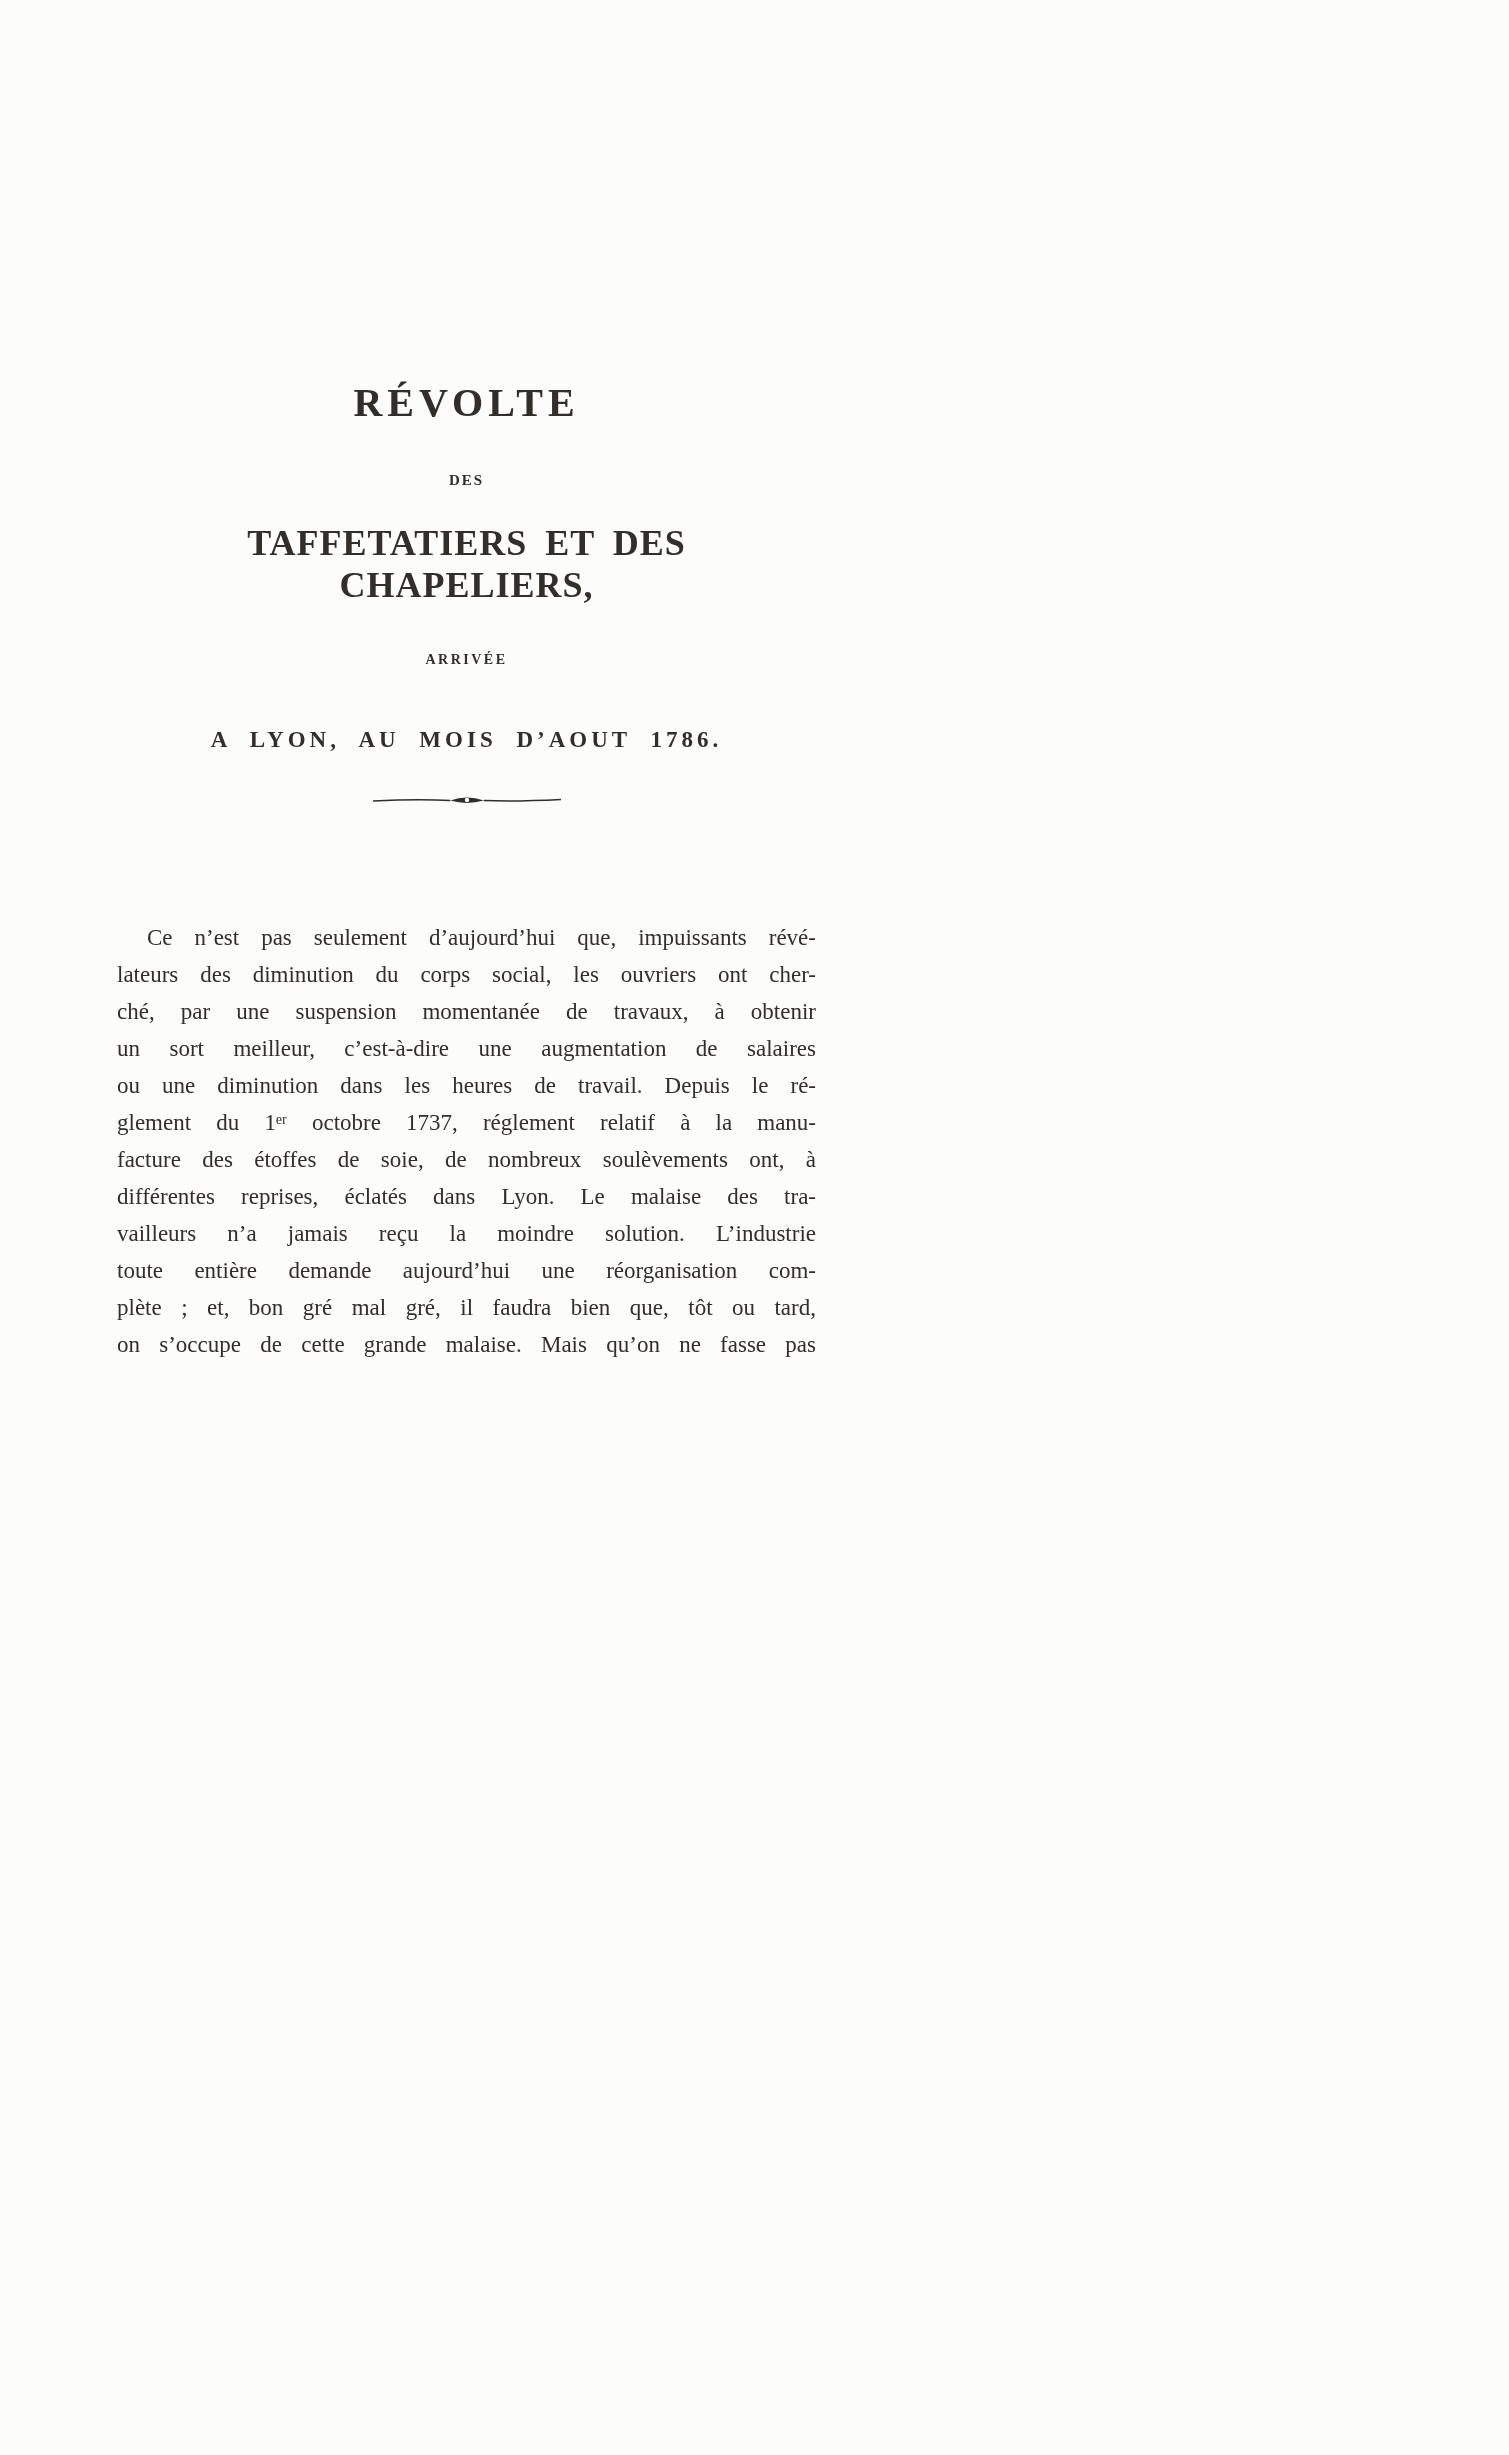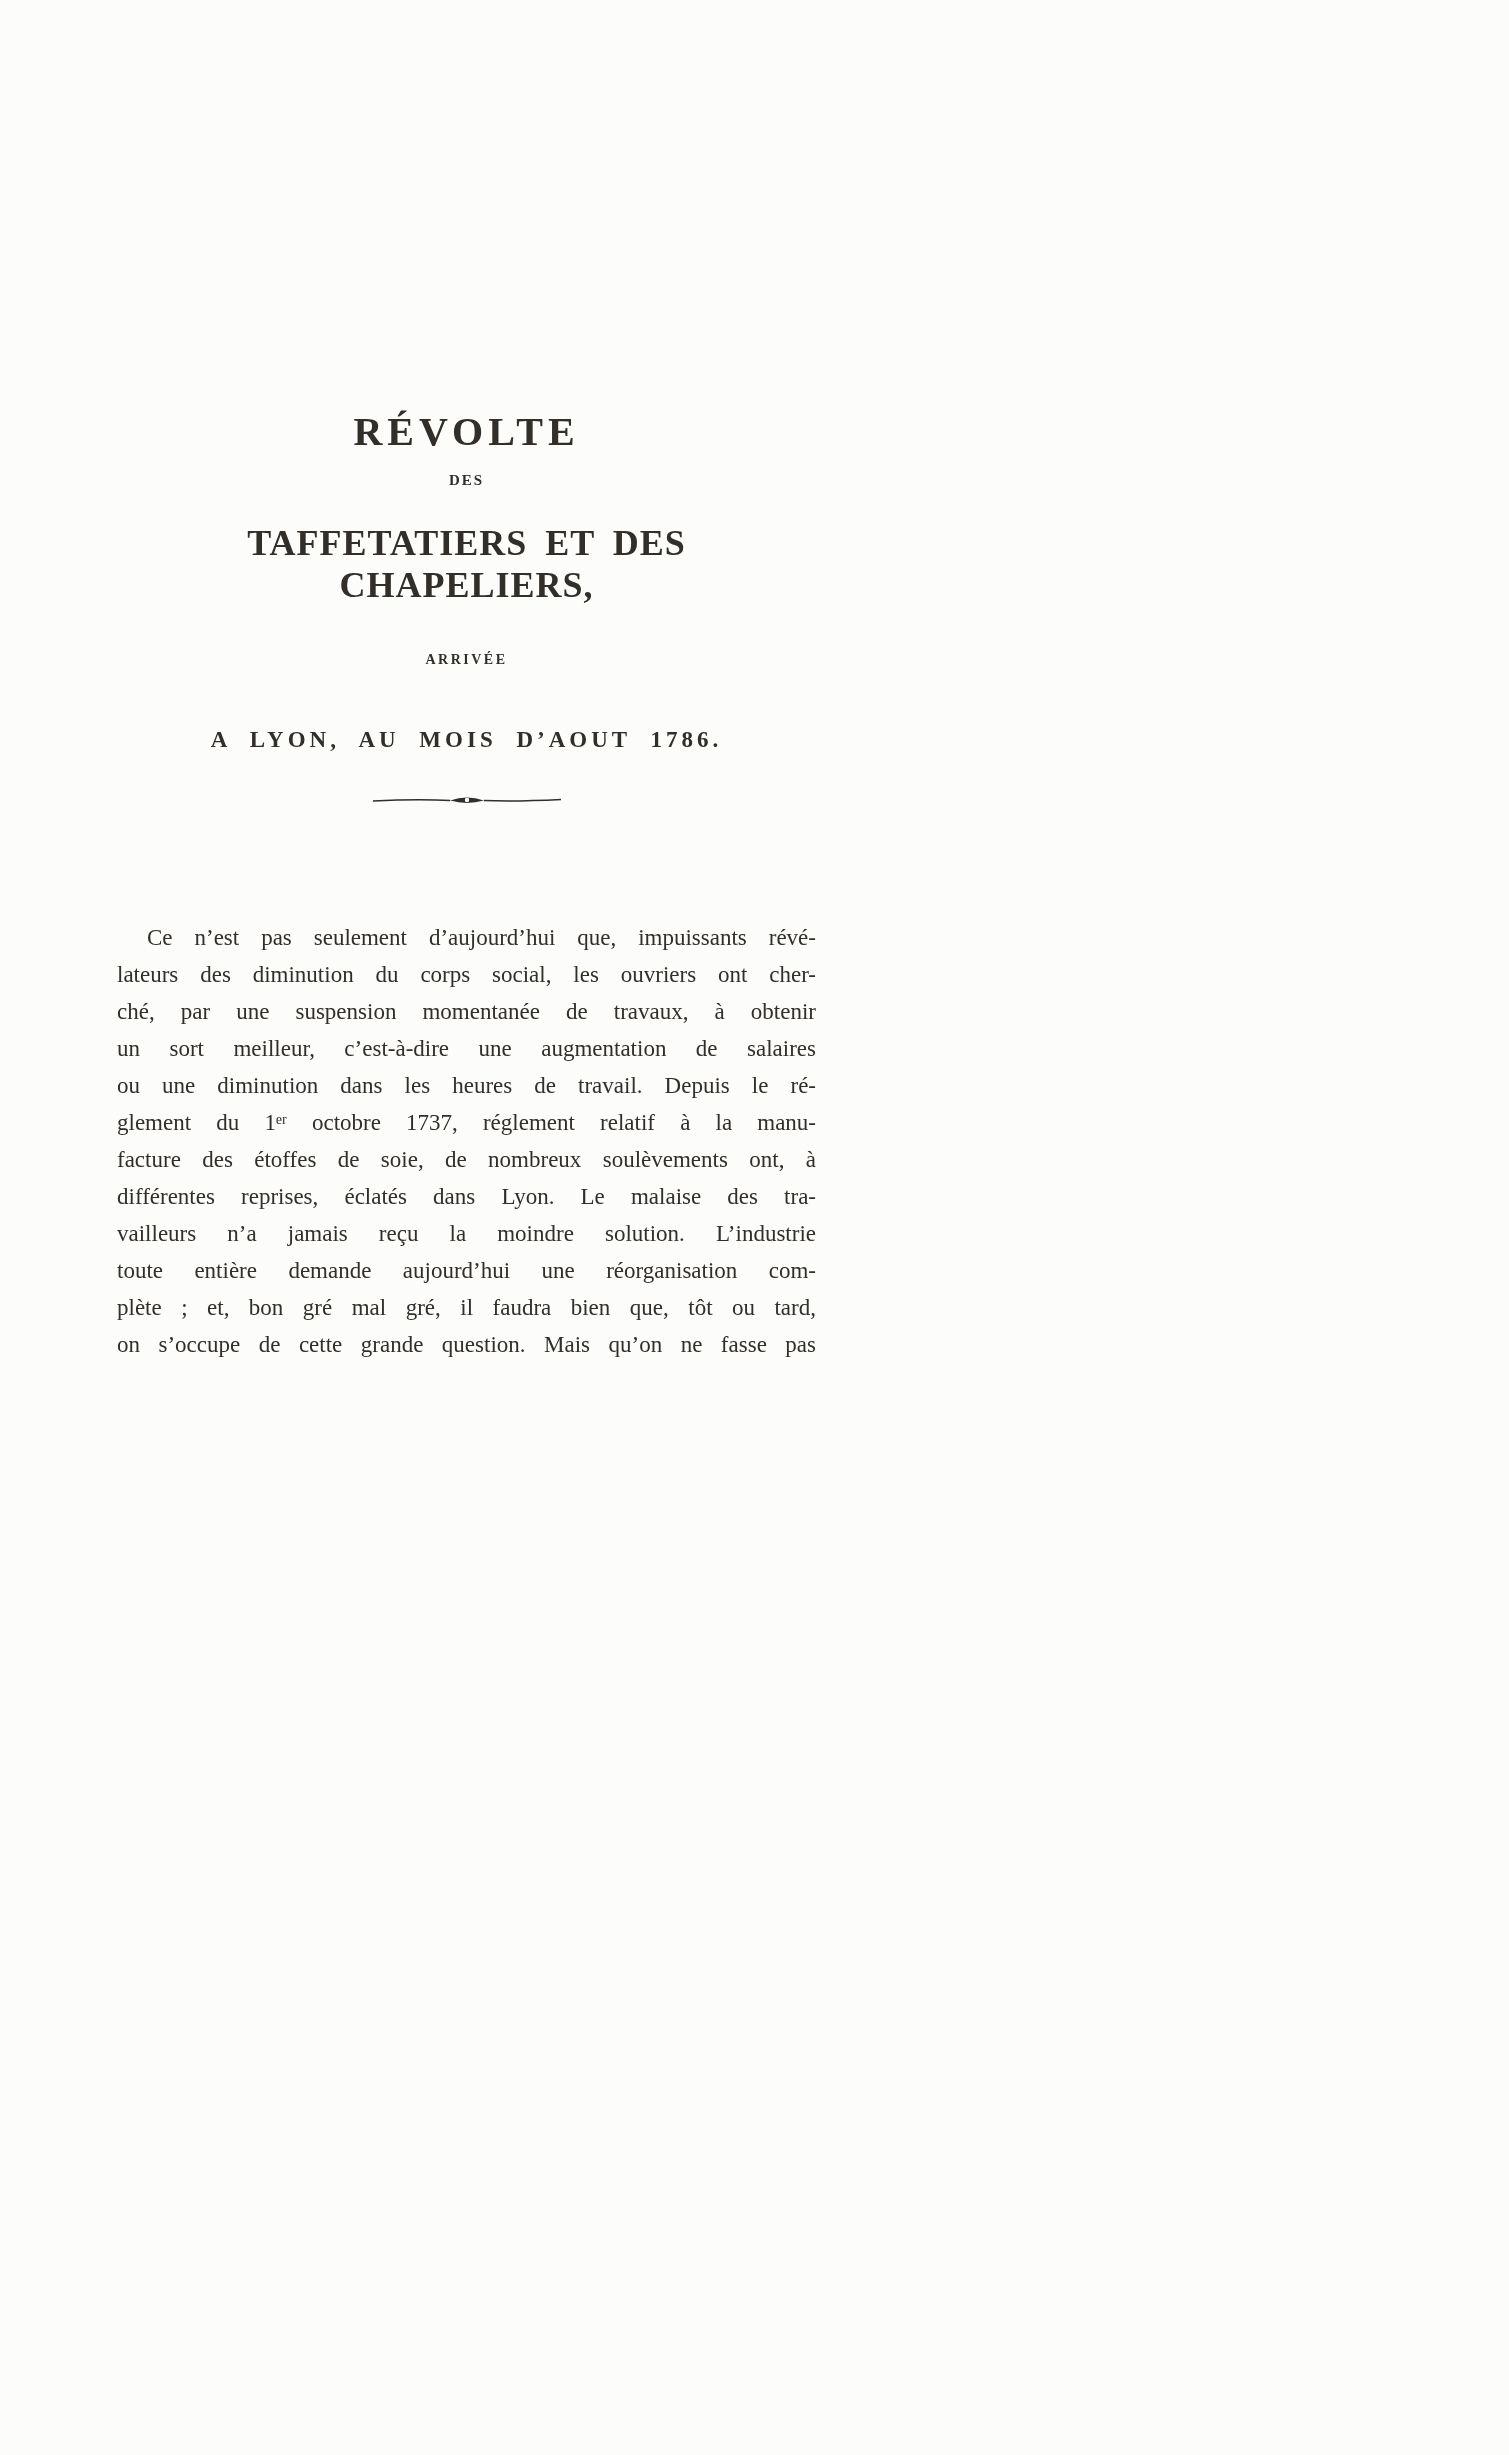--- a/index.html
+++ b/index.html
@@ -22,21 +22,20 @@
     position: absolute;
     left: 117px;
     width: 699px;
     text-align: center;
   }
   .main-title {
     top: 379px;
     font-size: 40px;
     font-weight: 600;
     letter-spacing: 5px;
-    margin-top: 29px;
   }
   .des-line {
     top: 472px;
     font-size: 15px;
     font-weight: 600;
     letter-spacing: 2px;
   }
   .subtitle-main {
     top: 522px;
     font-size: 36px;
@@ -118,17 +117,17 @@
     <div class="line">lateurs des diminution du corps social, les ouvriers ont cher-</div>
     <div class="line">ché, par une suspension momentanée de travaux, à obtenir</div>
     <div class="line">un sort meilleur, c’est-à-dire une augmentation de salaires</div>
     <div class="line">ou une diminution dans les heures de travail. Depuis le ré-</div>
     <div class="line">glement du 1ᵉʳ octobre 1737, réglement relatif à la manu-</div>
     <div class="line">facture des étoffes de soie, de nombreux soulèvements ont, à</div>
     <div class="line">différentes reprises, éclatés dans Lyon. Le malaise des tra-</div>
     <div class="line">vailleurs n’a jamais reçu la moindre solution. L’industrie</div>
     <div class="line">toute entière demande aujourd’hui une réorganisation com-</div>
     <div class="line">plète ; et, bon gré mal gré, il faudra bien que, tôt ou tard,</div>
-    <div class="line">on s’occupe de cette grande question. Mais qu’on ne fasse pas</div>
+    <div class="line">on s’occupe de cette grande malaise. Mais qu’on ne fasse pas</div>
   </main>
 
 </div>
 
 
 </body></html>

